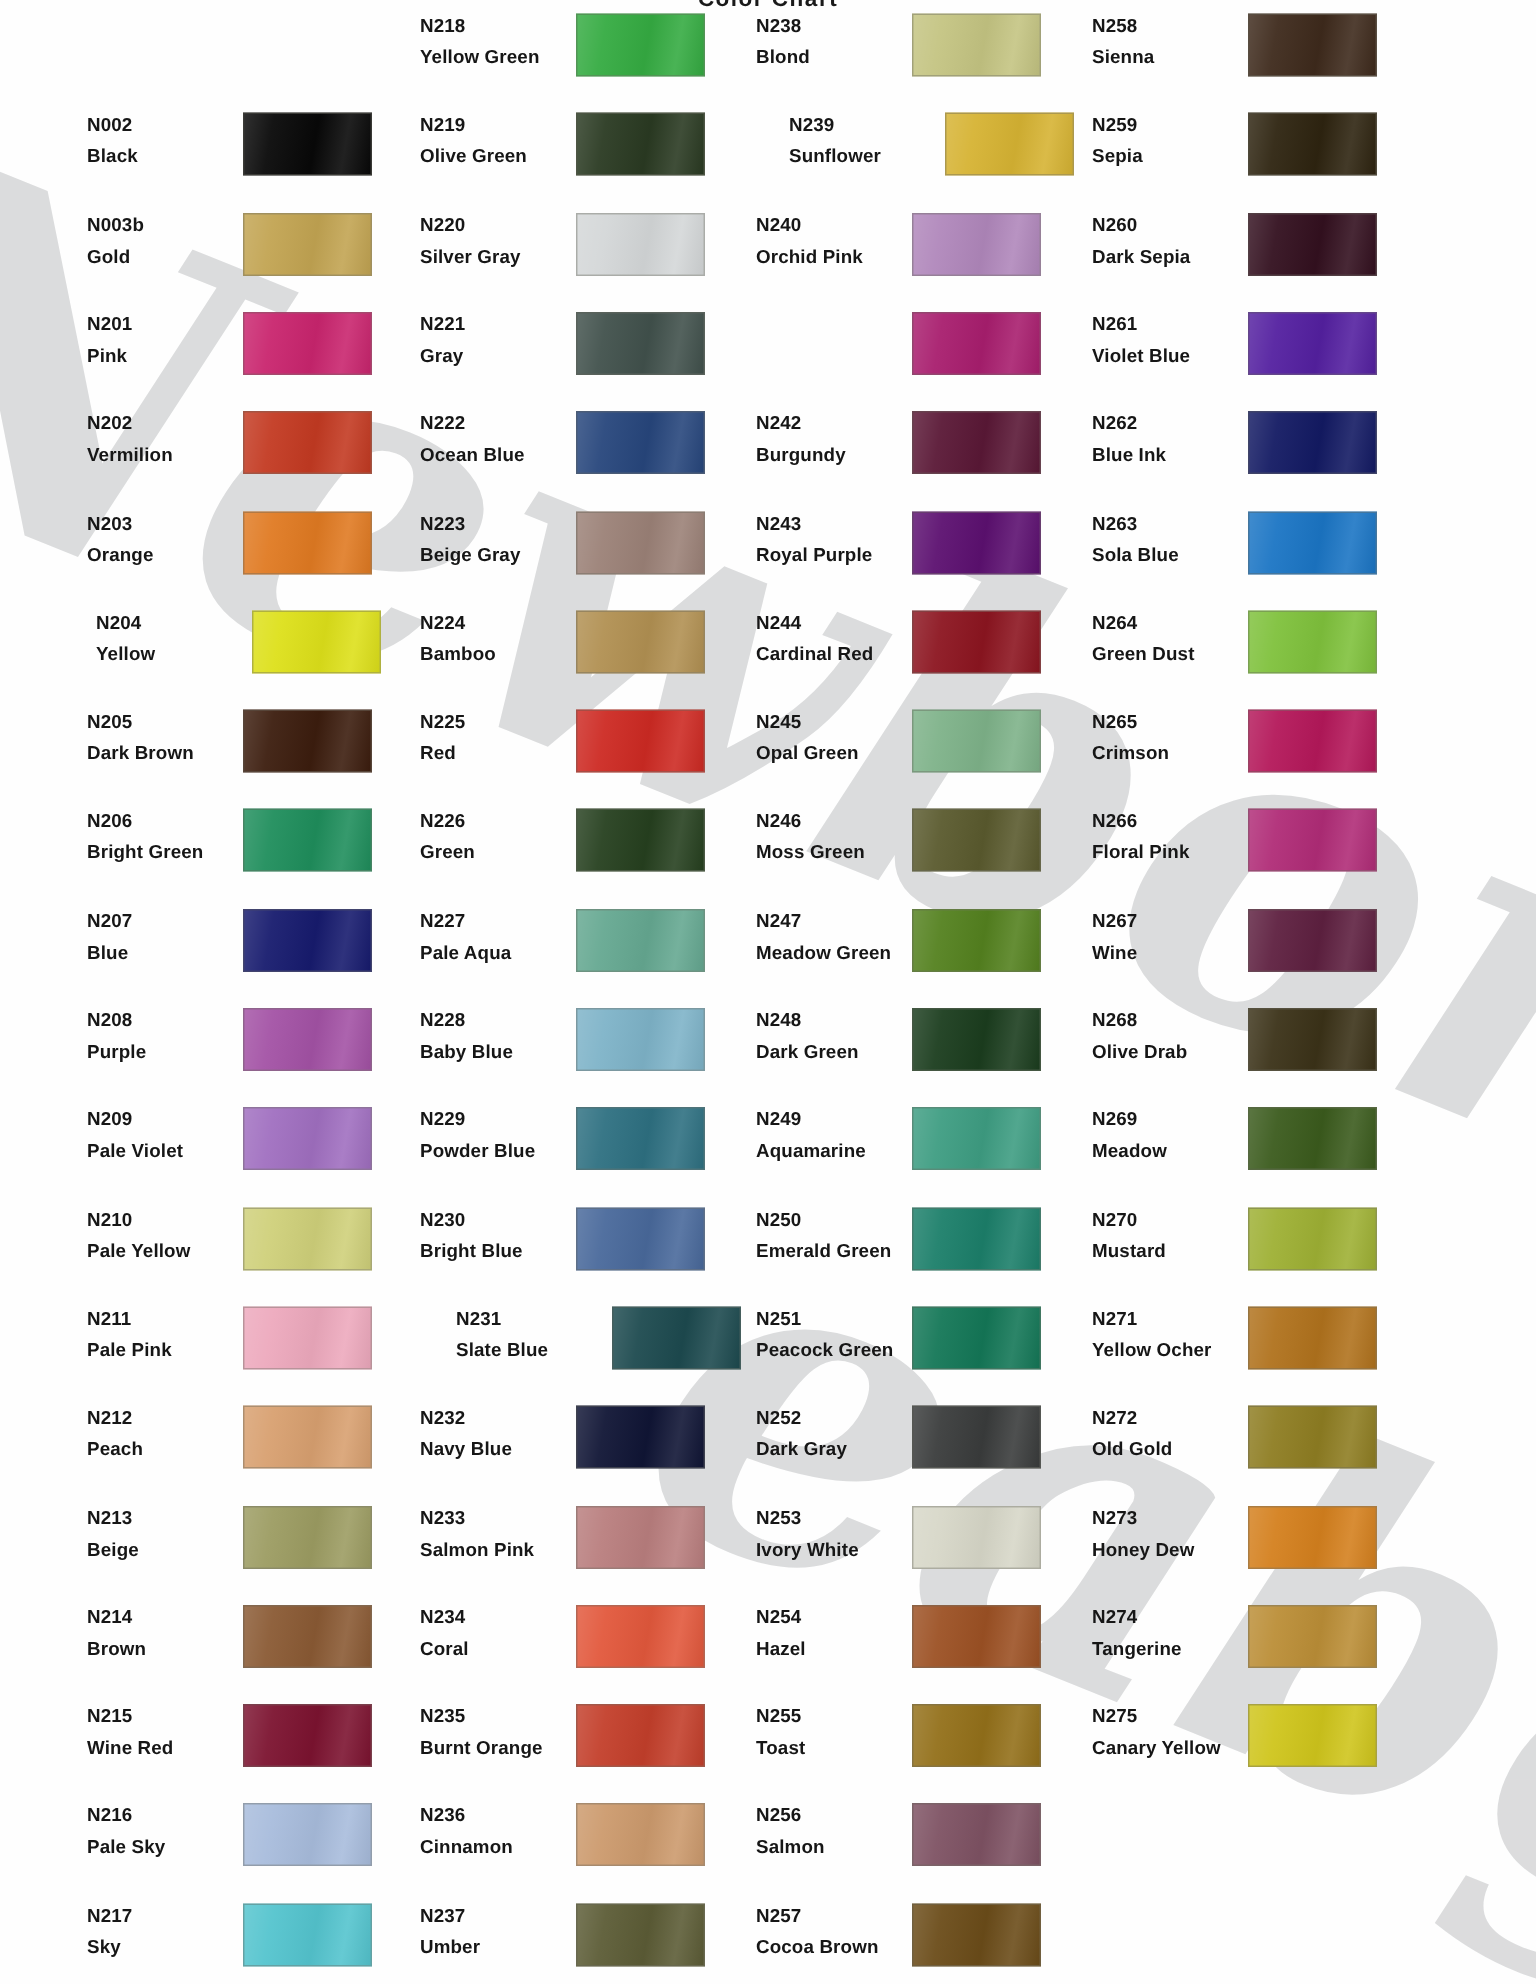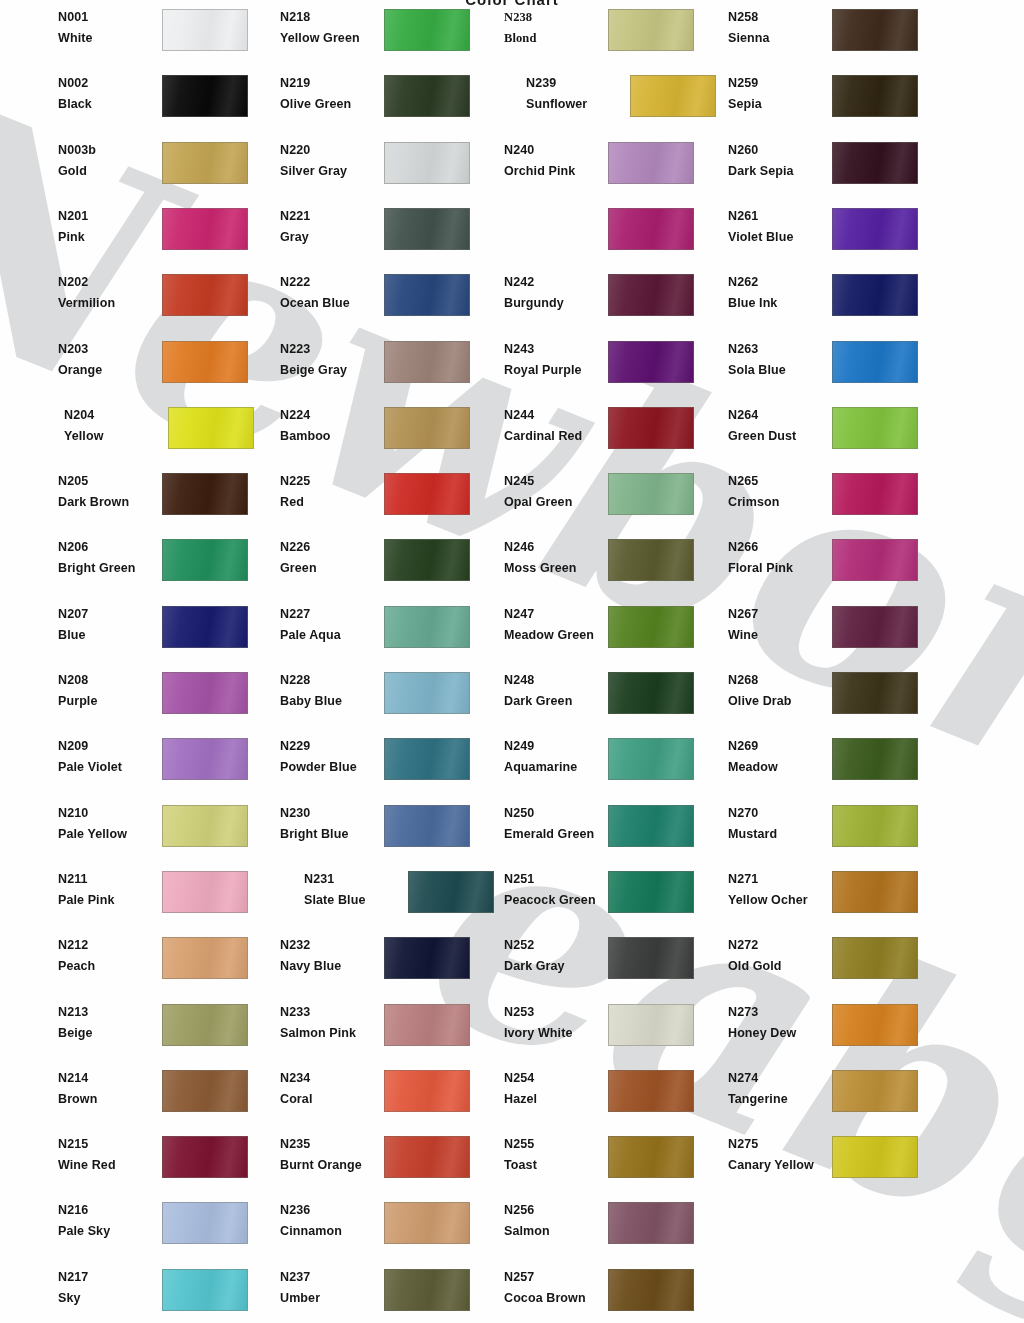--- a/index.html
+++ b/index.html
@@ -151,29 +151,20 @@
   <div class="watermark-layer">
     <div class="wm-text wm-a">Newborn</div>
     <div class="wm-text wm-b">eabg</div>
   </div>
 
   <div class="title-strip">
     <span>Color Chart</span>
   </div>
 
   <div class="grid" id="grid">
-      <div class="cell" style="left: 58px; top: 9px;">
-        <div class="labels">
-          <div class="code">N001</div>
-          <div class="name">White</div>
-        </div>
-        <div class="swatch" style="background: rgb(236, 238, 240);">
-          <div class="sheen"></div>
-        </div>
-      </div>
       <div class="cell" style="left: 58px; top: 75.3px;">
         <div class="labels">
           <div class="code">N002</div>
           <div class="name">Black</div>
         </div>
         <div class="swatch" style="background: rgb(8, 8, 8);">
           <div class="sheen"></div>
         </div>
       </div>
       <div class="cell" style="left: 58px; top: 141.6px;">
@@ -511,21 +502,21 @@
       </div>
       <div class="cell" style="left: 280px; top: 1268.7px;">
         <div class="labels">
           <div class="code">N237</div>
           <div class="name">Umber</div>
         </div>
         <div class="swatch" style="background: rgb(92, 92, 54);">
           <div class="sheen"></div>
         </div>
       </div>
-      <div class="cell" style="left: 504px; top: 9px; font-family: Liberation Serif, serif;">
+      <div class="cell" style="left: 504px; top: 9px;">
         <div class="labels">
           <div class="code">N238</div>
           <div class="name">Blond</div>
         </div>
         <div class="swatch" style="background: rgb(196, 196, 130);">
           <div class="sheen"></div>
         </div>
       </div>
       <div class="cell" style="left: 504px; top: 75.3px; margin-left: 22px;">
         <div class="labels">

